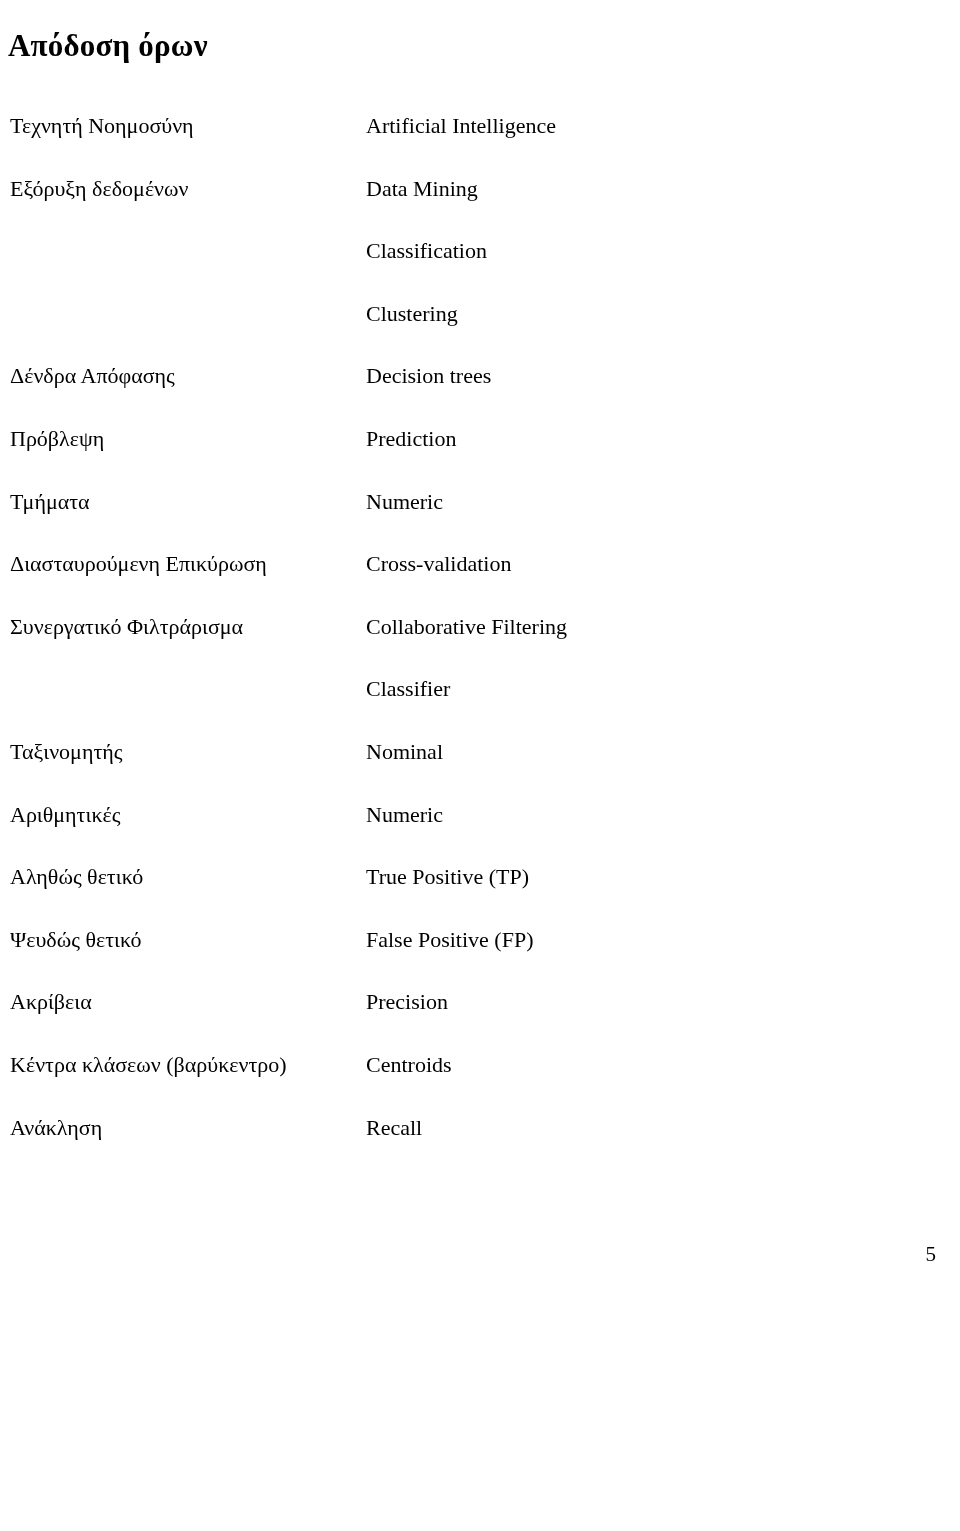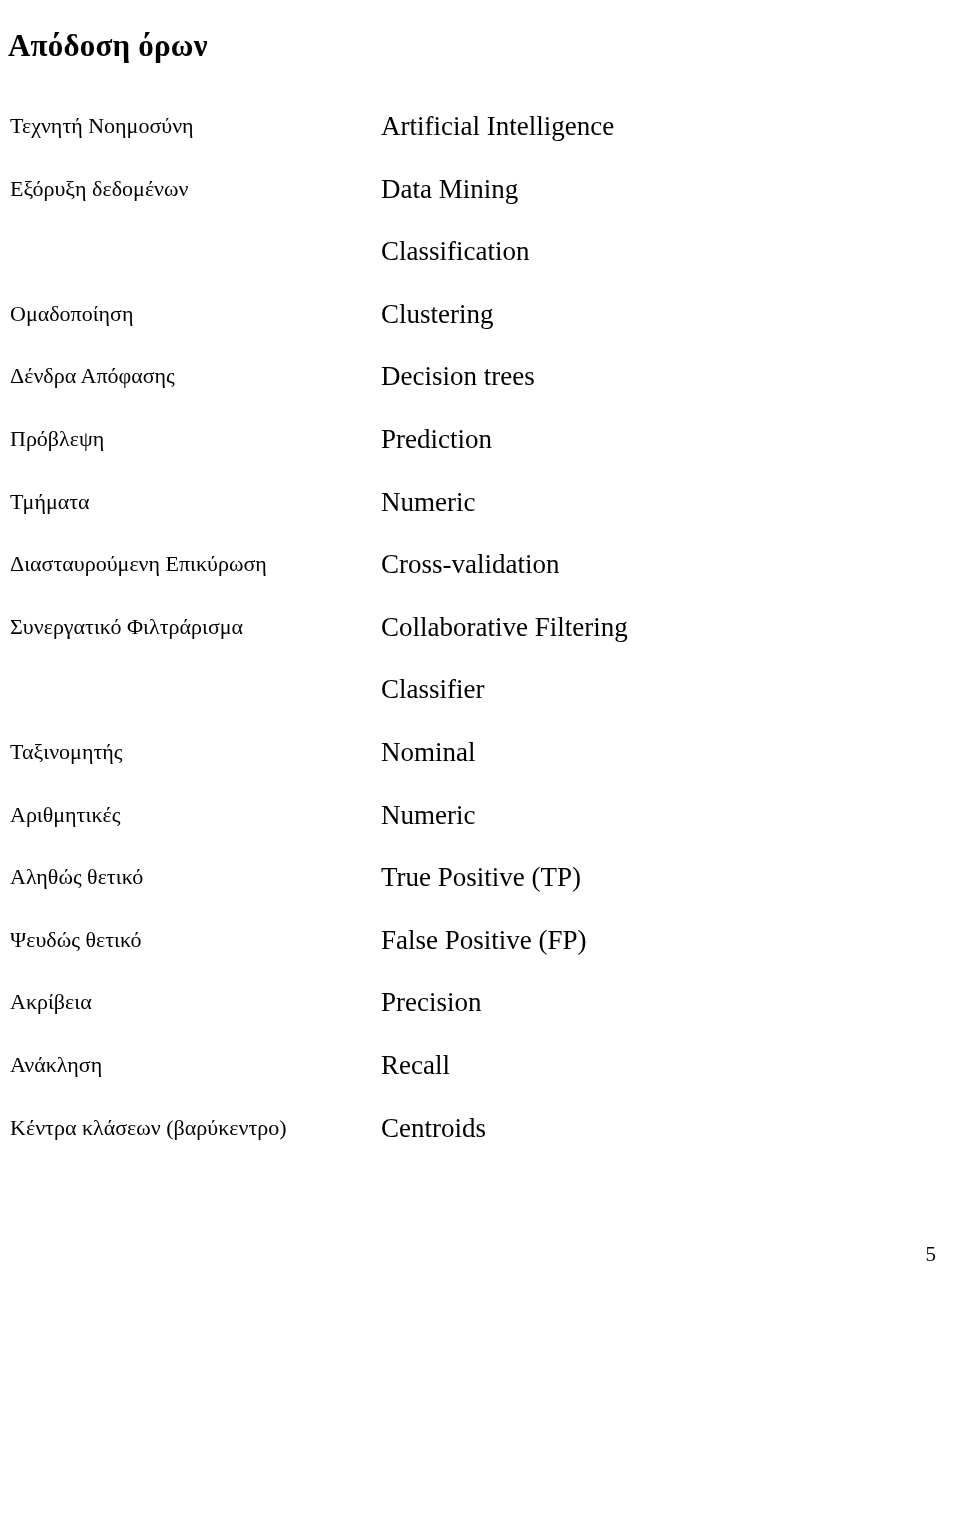--- a/index.html
+++ b/index.html
@@ -54,23 +54,23 @@
     left: 10px;
     top: 0;
     font-size: 22px;
     line-height: 62.6px;
     white-space: nowrap;
     font-family: Liberation Serif, serif;
   }
 
   .term-english {
     position: absolute;
-    left: 381px;
+    left: 366px;
     top: 0;
-    font-size: 27px;
+    font-size: 22px;
     line-height: 62.6px;
     white-space: nowrap;
   }
 
   .page-number {
     position: absolute;
     right: 24px;
     bottom: 12px;
     font-size: 21px;
     line-height: 24px;
@@ -89,21 +89,20 @@
         <span class="term-english">Artificial Intelligence</span>
       </div>
       <div class="glossary-row">
         <span class="term-greek">Εξόρυξη δεδομένων</span>
         <span class="term-english">Data Mining</span>
       </div>
       <div class="glossary-row">
         <span class="term-english">Classification</span>
       </div>
       <div class="glossary-row">
-        <span class="term-greek">Ομαδοποίηση</span>
         <span class="term-english">Clustering</span>
       </div>
       <div class="glossary-row">
         <span class="term-greek">Δένδρα Απόφασης</span>
         <span class="term-english">Decision trees</span>
       </div>
       <div class="glossary-row">
         <span class="term-greek">Πρόβλεψη</span>
         <span class="term-english">Prediction</span>
       </div>
@@ -136,24 +135,24 @@
       </div>
       <div class="glossary-row">
         <span class="term-greek">Ψευδώς θετικό</span>
         <span class="term-english">False Positive (FP)</span>
       </div>
       <div class="glossary-row">
         <span class="term-greek">Ακρίβεια</span>
         <span class="term-english">Precision</span>
       </div>
       <div class="glossary-row">
+        <span class="term-greek">Κέντρα κλάσεων (βαρύκεντρο)</span>
+        <span class="term-english">Centroids</span>
+      </div>
+      <div class="glossary-row">
         <span class="term-greek">Ανάκληση</span>
         <span class="term-english">Recall</span>
-      </div>
-      <div class="glossary-row">
-        <span class="term-greek">Κέντρα κλάσεων (βαρύκεντρο)</span>
-        <span class="term-english">Centroids</span>
       </div>
     </div>
 
   <div class="page-number">5</div>
 
 </div>
 
 </body></html>

